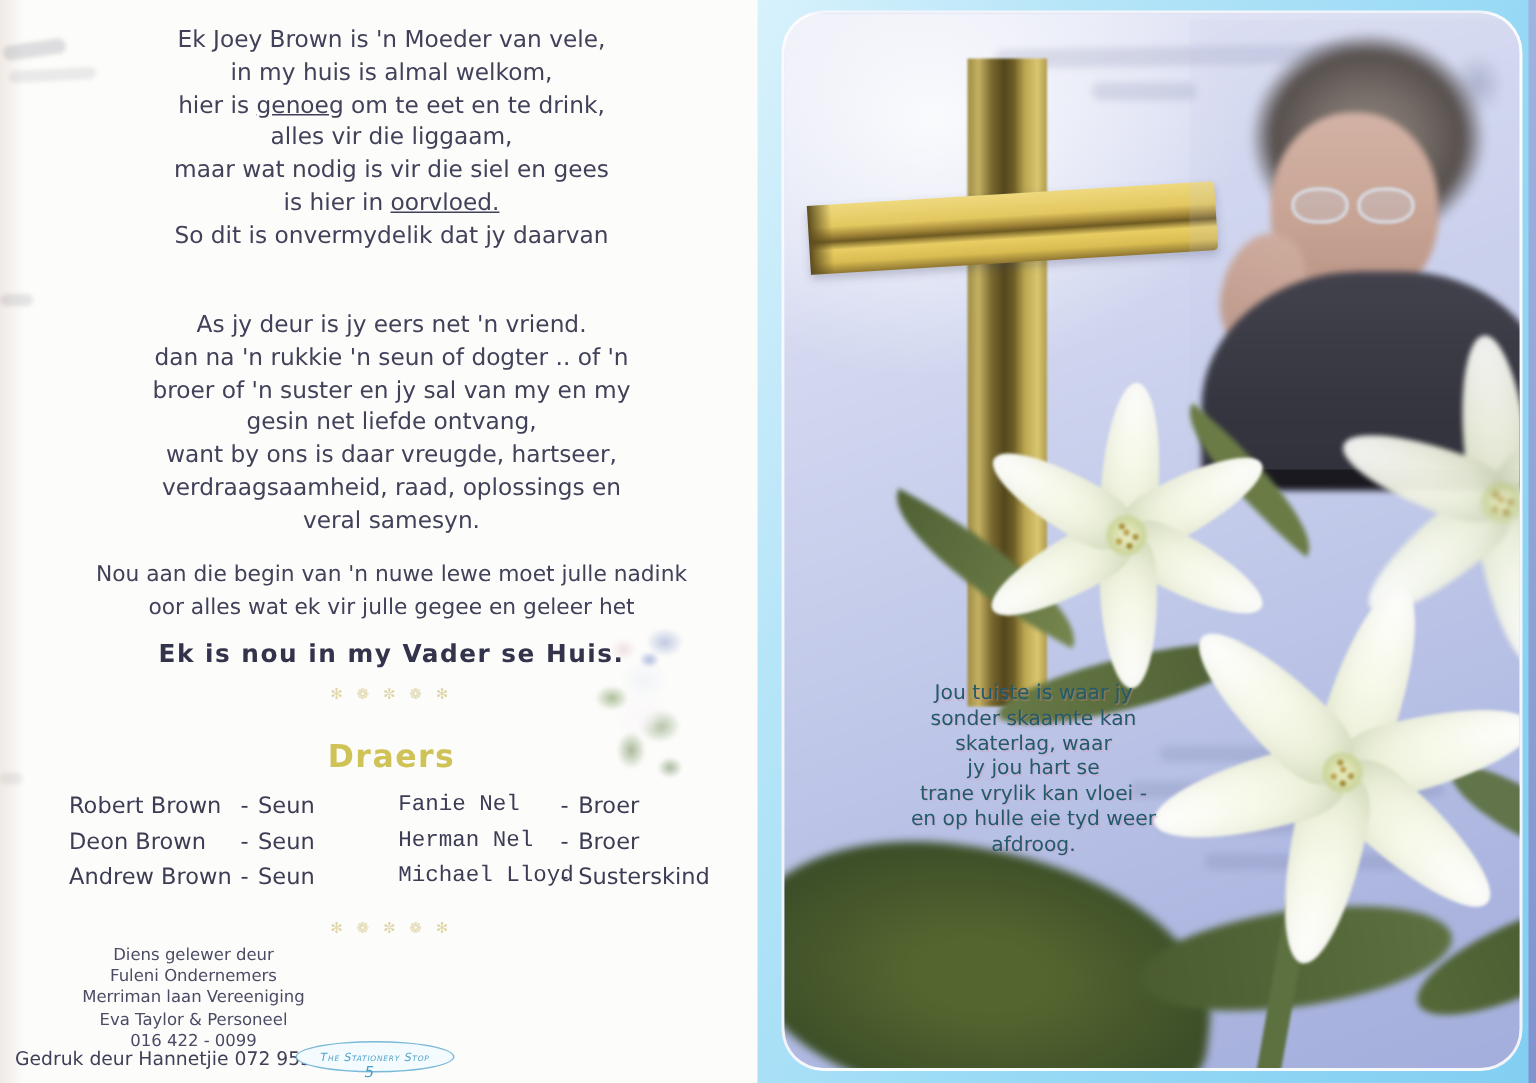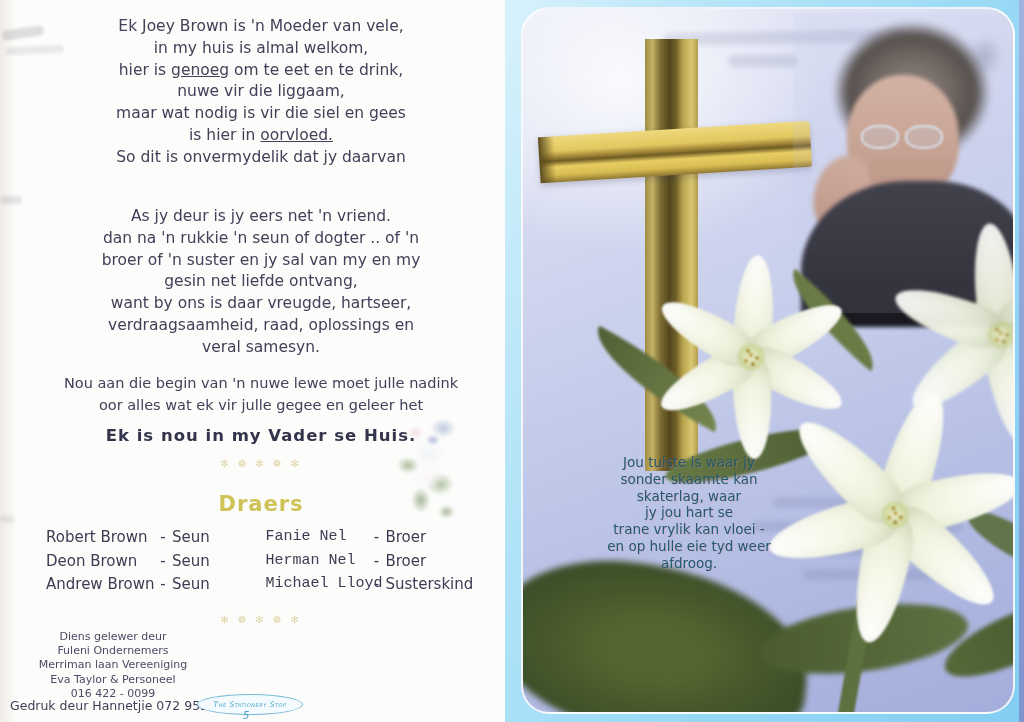--- a/index.html
+++ b/index.html
@@ -33,21 +33,21 @@
     background:
       radial-gradient(18px 14px at 70% 14%, rgba(140,160,205,.55), transparent 70%),
       radial-gradient(10px 8px at 58% 24%, rgba(80,105,190,.45), transparent 70%),
       radial-gradient(22px 18px at 54% 36%, rgba(240,243,248,.95), transparent 72%),
       radial-gradient(16px 12px at 29% 46%, rgba(118,148,88,.6), transparent 70%),
       radial-gradient(24px 20px at 52% 56%, rgba(250,246,250,.9), transparent 75%),
       radial-gradient(20px 16px at 66% 62%, rgba(108,138,84,.55), transparent 70%),
       radial-gradient(14px 18px at 44% 76%, rgba(98,128,74,.55), transparent 70%),
       radial-gradient(12px 10px at 74% 86%, rgba(88,118,68,.5), transparent 70%),
       radial-gradient(12px 10px at 38% 18%, rgba(235,210,220,.7), transparent 70%);}
-  .service{position:absolute;left:6px;top:630px;width:214px;text-align:center;
+  .service{position:absolute;left:22px;top:630px;width:214px;text-align:center;
            font-size:11px;line-height:14.2px;color:#4b4b66;}
   .printed{position:absolute;left:10px;top:698px;font-size:12.5px;color:#3f3f58;}
   .logo{position:absolute;left:197px;top:694px;width:104px;height:19px;border:1.5px solid #7ab9d8;
         border-radius:50%;background:#f4fbff;display:flex;align-items:center;justify-content:center;
         color:#54a4c8;font-size:7.5px;font-style:italic;font-variant:small-caps;letter-spacing:.5px;}
   .pageno{position:absolute;left:243px;top:710px;font-size:10px;font-style:italic;color:#4aa0c8;}
   .smudge{position:absolute;border-radius:6px;filter:blur(1.5px);background:rgba(60,60,85,.18);}
   #sm1{left:2px;top:28px;width:42px;height:10px;transform:rotate(-8deg);opacity:.9;}
   #sm2{left:6px;top:46px;width:58px;height:8px;transform:rotate(-3deg);opacity:.55;}
   #sm3{left:0;top:196px;width:22px;height:8px;opacity:.7;}
@@ -149,21 +149,21 @@
   <section class="page-left">
 
     <div class="poem" id="p1">
       <div>Ek Joey Brown is 'n Moeder van vele,</div>
       <div>in my huis is almal welkom,</div>
       <div>
         <span>hier is</span>
         <span class="u">genoeg</span>
         <span>om te eet en te drink,</span>
       </div>
-      <div>nuwe vir die liggaam,</div>
+      <div>alles vir die liggaam,</div>
       <div>maar wat nodig is vir die siel en gees</div>
       <div>
         <span>is hier in</span>
         <span class="u">oorvloed.</span>
       </div>
       <div>So dit is onvermydelik dat jy daarvan</div>
     </div>
 
     <div class="poem" id="p2">
       <div>As jy deur is jy eers net 'n vriend.</div>

